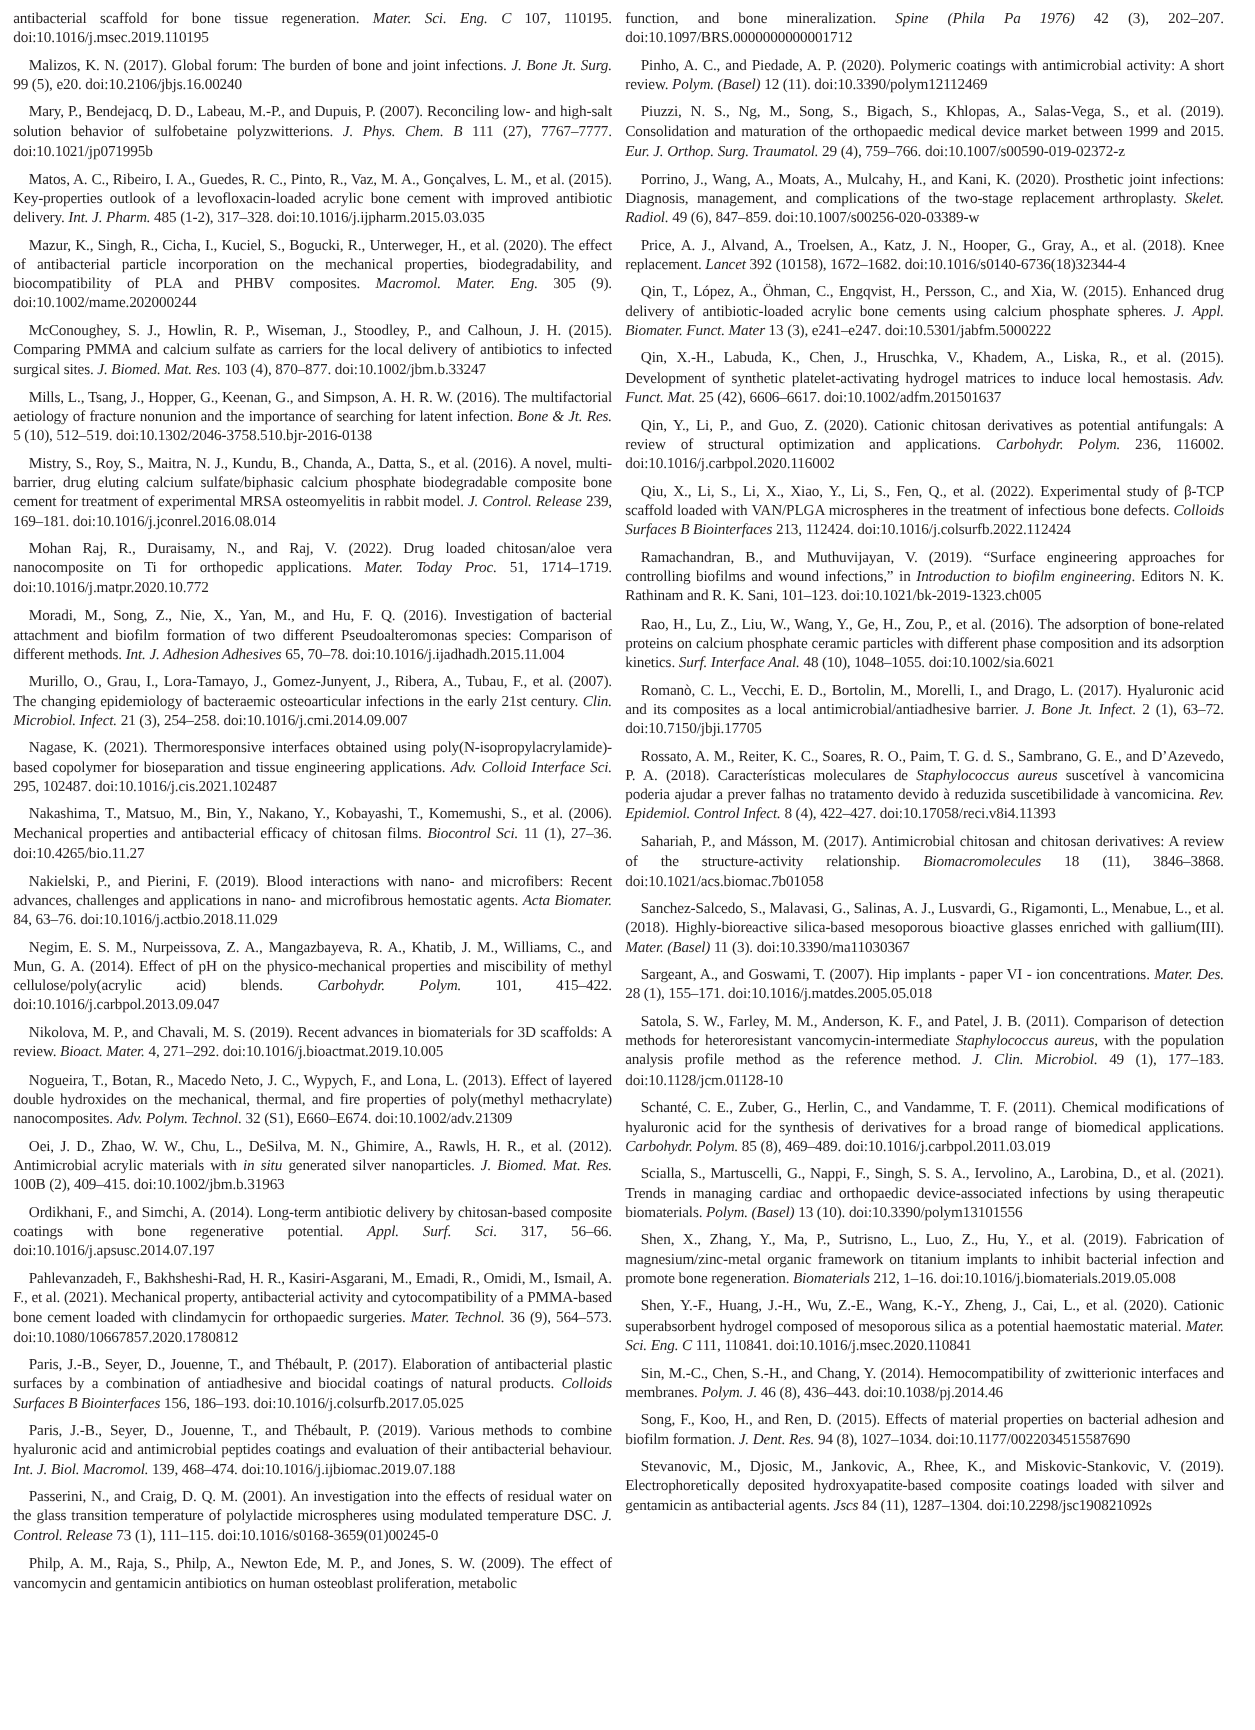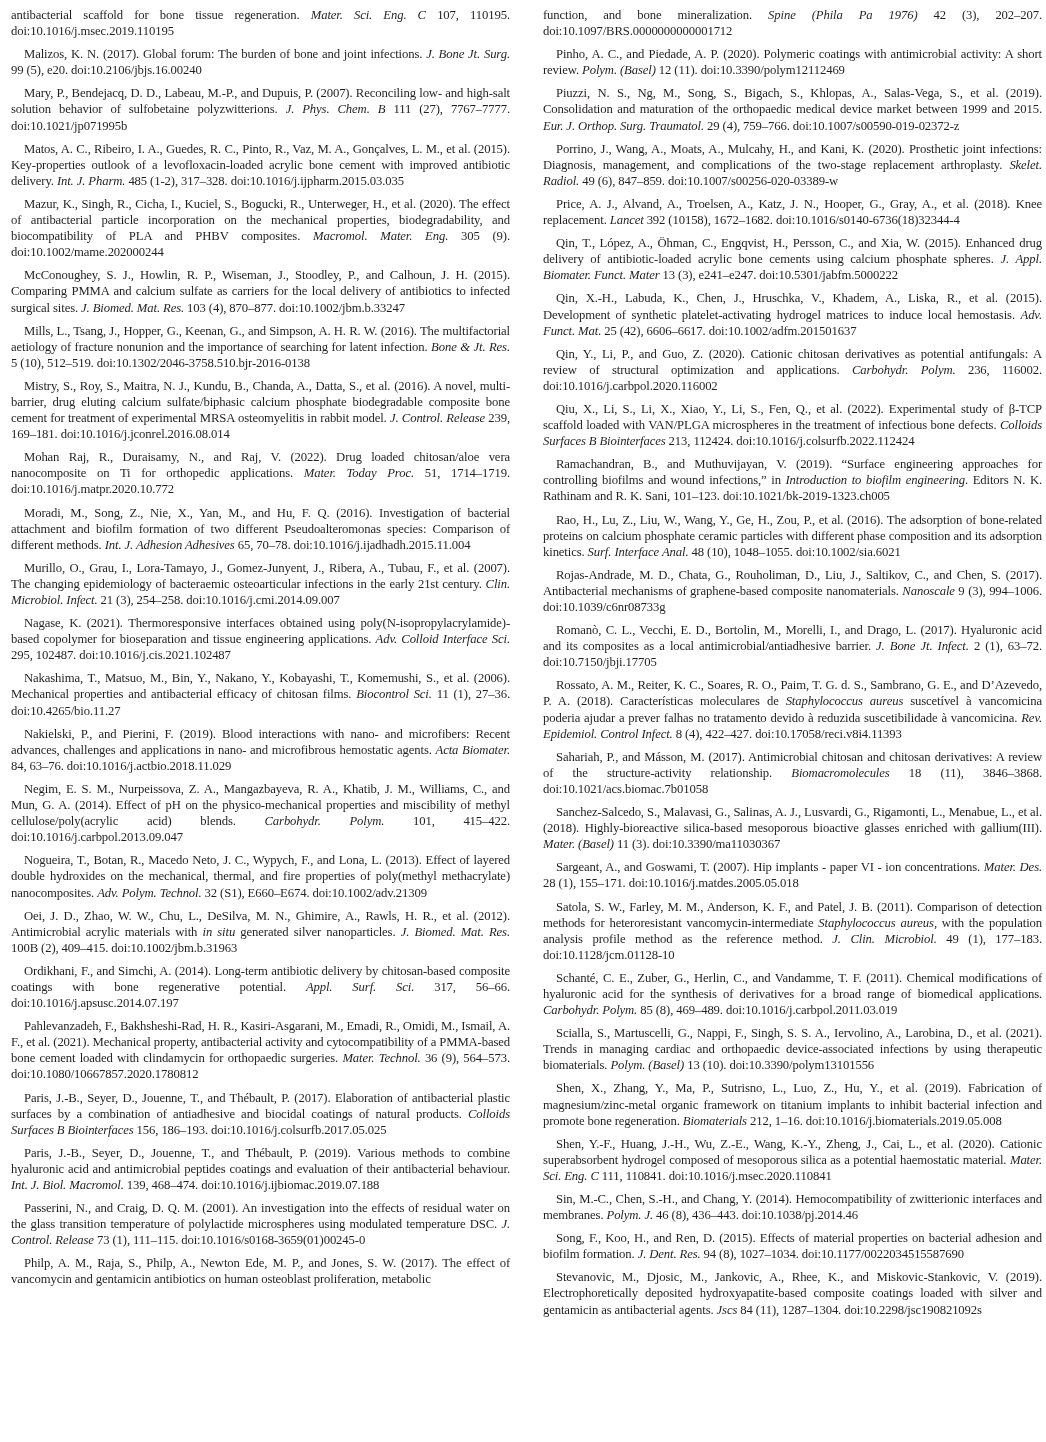--- a/index.html
+++ b/index.html
@@ -14,21 +14,21 @@
     background: #ffffff;
     color: #231f20;
     overflow: hidden;
   }
   .col {
     position: absolute;
     top: 7px;
     width: 499px;
   }
   .col-left  { left: 11px; }
-  .col-right { left: 543px; }
+  .col-right { left: 521px; }
   .ref {
     margin: 0 0 7px 0;
     font-size: 12.7px;
     line-height: 16.1px;
     letter-spacing: -0.12px;
     text-align: justify;
     text-indent: 13px;
   }
   .ref.cont { text-indent: 0; }
   .ref i { font-style: italic; }
@@ -46,42 +46,42 @@
       <p class="ref"><span>McConoughey, S. J., Howlin, R. P., Wiseman, J., Stoodley, P., and Calhoun, J. H. (2015). Comparing PMMA and calcium sulfate as carriers for the local delivery of antibiotics to infected surgical sites. </span><i>J. Biomed. Mat. Res.</i><span> 103 (4), 870–877. doi:10.1002/jbm.b.33247</span></p>
       <p class="ref"><span>Mills, L., Tsang, J., Hopper, G., Keenan, G., and Simpson, A. H. R. W. (2016). The multifactorial aetiology of fracture nonunion and the importance of searching for latent infection. </span><i>Bone &amp; Jt. Res.</i><span> 5 (10), 512–519. doi:10.1302/2046-3758.510.bjr-2016-0138</span></p>
       <p class="ref"><span>Mistry, S., Roy, S., Maitra, N. J., Kundu, B., Chanda, A., Datta, S., et al. (2016). A novel, multi-barrier, drug eluting calcium sulfate/biphasic calcium phosphate biodegradable composite bone cement for treatment of experimental MRSA osteomyelitis in rabbit model. </span><i>J. Control. Release</i><span> 239, 169–181. doi:10.1016/j.jconrel.2016.08.014</span></p>
       <p class="ref"><span>Mohan Raj, R., Duraisamy, N., and Raj, V. (2022). Drug loaded chitosan/aloe vera nanocomposite on Ti for orthopedic applications. </span><i>Mater. Today Proc.</i><span> 51, 1714–1719. doi:10.1016/j.matpr.2020.10.772</span></p>
       <p class="ref"><span>Moradi, M., Song, Z., Nie, X., Yan, M., and Hu, F. Q. (2016). Investigation of bacterial attachment and biofilm formation of two different Pseudoalteromonas species: Comparison of different methods. </span><i>Int. J. Adhesion Adhesives</i><span> 65, 70–78. doi:10.1016/j.ijadhadh.2015.11.004</span></p>
       <p class="ref"><span>Murillo, O., Grau, I., Lora-Tamayo, J., Gomez-Junyent, J., Ribera, A., Tubau, F., et al. (2007). The changing epidemiology of bacteraemic osteoarticular infections in the early 21st century. </span><i>Clin. Microbiol. Infect.</i><span> 21 (3), 254–258. doi:10.1016/j.cmi.2014.09.007</span></p>
       <p class="ref"><span>Nagase, K. (2021). Thermoresponsive interfaces obtained using poly(N-isopropylacrylamide)-based copolymer for bioseparation and tissue engineering applications. </span><i>Adv. Colloid Interface Sci.</i><span> 295, 102487. doi:10.1016/j.cis.2021.102487</span></p>
       <p class="ref"><span>Nakashima, T., Matsuo, M., Bin, Y., Nakano, Y., Kobayashi, T., Komemushi, S., et al. (2006). Mechanical properties and antibacterial efficacy of chitosan films. </span><i>Biocontrol Sci.</i><span> 11 (1), 27–36. doi:10.4265/bio.11.27</span></p>
       <p class="ref"><span>Nakielski, P., and Pierini, F. (2019). Blood interactions with nano- and microfibers: Recent advances, challenges and applications in nano- and microfibrous hemostatic agents. </span><i>Acta Biomater.</i><span> 84, 63–76. doi:10.1016/j.actbio.2018.11.029</span></p>
       <p class="ref"><span>Negim, E. S. M., Nurpeissova, Z. A., Mangazbayeva, R. A., Khatib, J. M., Williams, C., and Mun, G. A. (2014). Effect of pH on the physico-mechanical properties and miscibility of methyl cellulose/poly(acrylic acid) blends. </span><i>Carbohydr. Polym.</i><span> 101, 415–422. doi:10.1016/j.carbpol.2013.09.047</span></p>
+      <p class="ref"><span>Nikolova, M. P., and Chavali, M. S. (2019). Recent advances in biomaterials for 3D scaffolds: A review. </span><i>Bioact. Mater.</i><span> 4, 271–292. doi:10.1016/j.bioactmat.2019.10.005</span></p>
       <p class="ref"><span>Nogueira, T., Botan, R., Macedo Neto, J. C., Wypych, F., and Lona, L. (2013). Effect of layered double hydroxides on the mechanical, thermal, and fire properties of poly(methyl methacrylate) nanocomposites. </span><i>Adv. Polym. Technol.</i><span> 32 (S1), E660–E674. doi:10.1002/adv.21309</span></p>
       <p class="ref"><span>Oei, J. D., Zhao, W. W., Chu, L., DeSilva, M. N., Ghimire, A., Rawls, H. R., et al. (2012). Antimicrobial acrylic materials with </span><i>in situ</i><span> generated silver nanoparticles. </span><i>J. Biomed. Mat. Res.</i><span> 100B (2), 409–415. doi:10.1002/jbm.b.31963</span></p>
       <p class="ref"><span>Ordikhani, F., and Simchi, A. (2014). Long-term antibiotic delivery by chitosan-based composite coatings with bone regenerative potential. </span><i>Appl. Surf. Sci.</i><span> 317, 56–66. doi:10.1016/j.apsusc.2014.07.197</span></p>
       <p class="ref"><span>Pahlevanzadeh, F., Bakhsheshi-Rad, H. R., Kasiri-Asgarani, M., Emadi, R., Omidi, M., Ismail, A. F., et al. (2021). Mechanical property, antibacterial activity and cytocompatibility of a PMMA-based bone cement loaded with clindamycin for orthopaedic surgeries. </span><i>Mater. Technol.</i><span> 36 (9), 564–573. doi:10.1080/10667857.2020.1780812</span></p>
       <p class="ref"><span>Paris, J.-B., Seyer, D., Jouenne, T., and Thébault, P. (2017). Elaboration of antibacterial plastic surfaces by a combination of antiadhesive and biocidal coatings of natural products. </span><i>Colloids Surfaces B Biointerfaces</i><span> 156, 186–193. doi:10.1016/j.colsurfb.2017.05.025</span></p>
       <p class="ref"><span>Paris, J.-B., Seyer, D., Jouenne, T., and Thébault, P. (2019). Various methods to combine hyaluronic acid and antimicrobial peptides coatings and evaluation of their antibacterial behaviour. </span><i>Int. J. Biol. Macromol.</i><span> 139, 468–474. doi:10.1016/j.ijbiomac.2019.07.188</span></p>
       <p class="ref"><span>Passerini, N., and Craig, D. Q. M. (2001). An investigation into the effects of residual water on the glass transition temperature of polylactide microspheres using modulated temperature DSC. </span><i>J. Control. Release</i><span> 73 (1), 111–115. doi:10.1016/s0168-3659(01)00245-0</span></p>
-      <p class="ref"><span>Philp, A. M., Raja, S., Philp, A., Newton Ede, M. P., and Jones, S. W. (2017). The effect of vancomycin and gentamicin antibiotics on human osteoblast proliferation, metabolic</span></p>
+      <p class="ref"><span>Philp, A. M., Raja, S., Philp, A., Newton Ede, M. P., and Jones, S. W. (2009). The effect of vancomycin and gentamicin antibiotics on human osteoblast proliferation, metabolic</span></p>
     </div>
   <div class="col col-right">
       <p class="ref cont"><span>function, and bone mineralization. </span><i>Spine (Phila Pa 1976)</i><span> 42 (3), 202–207. doi:10.1097/BRS.0000000000001712</span></p>
       <p class="ref"><span>Pinho, A. C., and Piedade, A. P. (2020). Polymeric coatings with antimicrobial activity: A short review. </span><i>Polym. (Basel)</i><span> 12 (11). doi:10.3390/polym12112469</span></p>
       <p class="ref"><span>Piuzzi, N. S., Ng, M., Song, S., Bigach, S., Khlopas, A., Salas-Vega, S., et al. (2019). Consolidation and maturation of the orthopaedic medical device market between 1999 and 2015. </span><i>Eur. J. Orthop. Surg. Traumatol.</i><span> 29 (4), 759–766. doi:10.1007/s00590-019-02372-z</span></p>
       <p class="ref"><span>Porrino, J., Wang, A., Moats, A., Mulcahy, H., and Kani, K. (2020). Prosthetic joint infections: Diagnosis, management, and complications of the two-stage replacement arthroplasty. </span><i>Skelet. Radiol.</i><span> 49 (6), 847–859. doi:10.1007/s00256-020-03389-w</span></p>
       <p class="ref"><span>Price, A. J., Alvand, A., Troelsen, A., Katz, J. N., Hooper, G., Gray, A., et al. (2018). Knee replacement. </span><i>Lancet</i><span> 392 (10158), 1672–1682. doi:10.1016/s0140-6736(18)32344-4</span></p>
       <p class="ref"><span>Qin, T., López, A., Öhman, C., Engqvist, H., Persson, C., and Xia, W. (2015). Enhanced drug delivery of antibiotic-loaded acrylic bone cements using calcium phosphate spheres. </span><i>J. Appl. Biomater. Funct. Mater</i><span> 13 (3), e241–e247. doi:10.5301/jabfm.5000222</span></p>
       <p class="ref"><span>Qin, X.-H., Labuda, K., Chen, J., Hruschka, V., Khadem, A., Liska, R., et al. (2015). Development of synthetic platelet-activating hydrogel matrices to induce local hemostasis. </span><i>Adv. Funct. Mat.</i><span> 25 (42), 6606–6617. doi:10.1002/adfm.201501637</span></p>
       <p class="ref"><span>Qin, Y., Li, P., and Guo, Z. (2020). Cationic chitosan derivatives as potential antifungals: A review of structural optimization and applications. </span><i>Carbohydr. Polym.</i><span> 236, 116002. doi:10.1016/j.carbpol.2020.116002</span></p>
       <p class="ref"><span>Qiu, X., Li, S., Li, X., Xiao, Y., Li, S., Fen, Q., et al. (2022). Experimental study of β-TCP scaffold loaded with VAN/PLGA microspheres in the treatment of infectious bone defects. </span><i>Colloids Surfaces B Biointerfaces</i><span> 213, 112424. doi:10.1016/j.colsurfb.2022.112424</span></p>
       <p class="ref"><span>Ramachandran, B., and Muthuvijayan, V. (2019). “Surface engineering approaches for controlling biofilms and wound infections,” in </span><i>Introduction to biofilm engineering</i><span>. Editors N. K. Rathinam and R. K. Sani, 101–123. doi:10.1021/bk-2019-1323.ch005</span></p>
       <p class="ref"><span>Rao, H., Lu, Z., Liu, W., Wang, Y., Ge, H., Zou, P., et al. (2016). The adsorption of bone-related proteins on calcium phosphate ceramic particles with different phase composition and its adsorption kinetics. </span><i>Surf. Interface Anal.</i><span> 48 (10), 1048–1055. doi:10.1002/sia.6021</span></p>
-      <p class="ref"><span>Rojas-Andrade, M. D., Chata, G., Rouholiman, D., Liu, J., Saltikov, C., and Chen, S. (2017). Antibacterial mechanisms of graphene-based composite nanomaterials. </span><i>Nanoscale</i><span> 9 (3), 994–1006. doi:10.1039/c6nr08733g</span></p>
       <p class="ref"><span>Romanò, C. L., Vecchi, E. D., Bortolin, M., Morelli, I., and Drago, L. (2017). Hyaluronic acid and its composites as a local antimicrobial/antiadhesive barrier. </span><i>J. Bone Jt. Infect.</i><span> 2 (1), 63–72. doi:10.7150/jbji.17705</span></p>
       <p class="ref"><span>Rossato, A. M., Reiter, K. C., Soares, R. O., Paim, T. G. d. S., Sambrano, G. E., and D’Azevedo, P. A. (2018). Características moleculares de </span><i>Staphylococcus aureus</i><span> suscetível à vancomicina poderia ajudar a prever falhas no tratamento devido à reduzida suscetibilidade à vancomicina. </span><i>Rev. Epidemiol. Control Infect.</i><span> 8 (4), 422–427. doi:10.17058/reci.v8i4.11393</span></p>
       <p class="ref"><span>Sahariah, P., and Másson, M. (2017). Antimicrobial chitosan and chitosan derivatives: A review of the structure-activity relationship. </span><i>Biomacromolecules</i><span> 18 (11), 3846–3868. doi:10.1021/acs.biomac.7b01058</span></p>
       <p class="ref"><span>Sanchez-Salcedo, S., Malavasi, G., Salinas, A. J., Lusvardi, G., Rigamonti, L., Menabue, L., et al. (2018). Highly-bioreactive silica-based mesoporous bioactive glasses enriched with gallium(III). </span><i>Mater. (Basel)</i><span> 11 (3). doi:10.3390/ma11030367</span></p>
       <p class="ref"><span>Sargeant, A., and Goswami, T. (2007). Hip implants - paper VI - ion concentrations. </span><i>Mater. Des.</i><span> 28 (1), 155–171. doi:10.1016/j.matdes.2005.05.018</span></p>
       <p class="ref"><span>Satola, S. W., Farley, M. M., Anderson, K. F., and Patel, J. B. (2011). Comparison of detection methods for heteroresistant vancomycin-intermediate </span><i>Staphylococcus aureus</i><span>, with the population analysis profile method as the reference method. </span><i>J. Clin. Microbiol.</i><span> 49 (1), 177–183. doi:10.1128/jcm.01128-10</span></p>
       <p class="ref"><span>Schanté, C. E., Zuber, G., Herlin, C., and Vandamme, T. F. (2011). Chemical modifications of hyaluronic acid for the synthesis of derivatives for a broad range of biomedical applications. </span><i>Carbohydr. Polym.</i><span> 85 (8), 469–489. doi:10.1016/j.carbpol.2011.03.019</span></p>
       <p class="ref"><span>Scialla, S., Martuscelli, G., Nappi, F., Singh, S. S. A., Iervolino, A., Larobina, D., et al. (2021). Trends in managing cardiac and orthopaedic device-associated infections by using therapeutic biomaterials. </span><i>Polym. (Basel)</i><span> 13 (10). doi:10.3390/polym13101556</span></p>
       <p class="ref"><span>Shen, X., Zhang, Y., Ma, P., Sutrisno, L., Luo, Z., Hu, Y., et al. (2019). Fabrication of magnesium/zinc-metal organic framework on titanium implants to inhibit bacterial infection and promote bone regeneration. </span><i>Biomaterials</i><span> 212, 1–16. doi:10.1016/j.biomaterials.2019.05.008</span></p>
       <p class="ref"><span>Shen, Y.-F., Huang, J.-H., Wu, Z.-E., Wang, K.-Y., Zheng, J., Cai, L., et al. (2020). Cationic superabsorbent hydrogel composed of mesoporous silica as a potential haemostatic material. </span><i>Mater. Sci. Eng. C</i><span> 111, 110841. doi:10.1016/j.msec.2020.110841</span></p>

